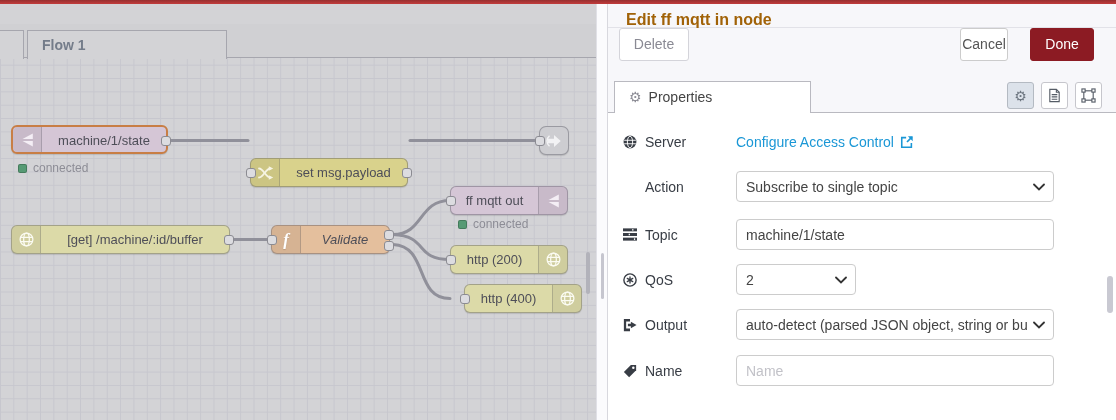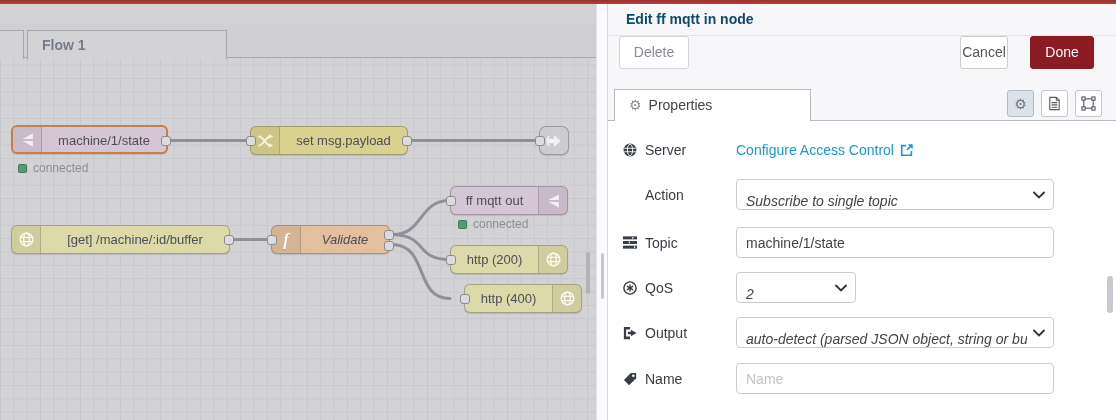--- a/index.html
+++ b/index.html
@@ -39,21 +39,21 @@
   .icon-box.right { border-left:1px solid rgba(70,70,85,.25); background:rgba(0,0,0,.06);
     border-radius:0 5px 5px 0; }
   .node.selected { border:2px solid #c87e45; }
   .port { position:absolute; width:10px; height:10px; border-radius:3px;
     background:#dcdce0; border:1px solid #8b8b92; top:9px; }
   .port.in  { left:-5px; }
   .port.out { right:-5px; }
   .port.o1 { top:4px; } .port.o2 { top:15px; }
 
   .n-mqtt   { background:#d5c6d6; }
-  .n-change { background:#d9d28c; }
+  .n-change { background:#d9d28c;margin-top:32px; }
   .n-http   { background:#dcdaa8; }
   .n-func   { background:#e4bf9d; }
   .n-link   { background:#cdcdd1; width:30px; border-radius:7px;
     display:flex; align-items:center; justify-content:center; }
 
   .status { position:absolute; display:flex; align-items:center; gap:6px;
     font-size:12px; color:#8d8d96; }
   .status .dot { width:9px; height:9px; border-radius:2px; background:#569a74;
     border:1px solid rgba(0,0,0,.2); }
 
@@ -65,22 +65,22 @@
 
   
   .separator { position:absolute; left:596px; top:4px; width:11px; height:416px;
     background:#fbfbfd; border-left:1px solid #e0e0e6; }
   .grip { position:absolute; left:4px; top:249px; width:3px; height:46px;
     background:#c6c6cf; border-radius:2px; }
 
   
   .panel { position:absolute; left:607px; top:4px; width:509px; height:416px;
     background:#fff; border-left:1px solid #d8d8de; }
-  .panel-header { height:32px; background:#f7f7fa; border-bottom:1px solid #e2e2e8;
-    font-size:14px; font-weight:bold; color:#0c4a6e; line-height:31px; padding-left:18px; }
+  .panel-header { height:24px; background:#f7f7fa; border-bottom:1px solid #e2e2e8;
+    font-size:16px; font-weight:bold; color:#a16207; line-height:31px; padding-left:18px; }
   .btn-row { height:52px; background:#f7f7fa; display:flex; align-items:flex-start;
     padding:0 22px 0 11px; }
   .btn { height:33px; border-radius:3px; font-size:14px; line-height:31px;
     text-align:center; cursor:pointer; }
   .btn-delete { width:70px; background:#fff; border:1px solid #d4d4da; color:#8a8a94; }
   .btn-cancel { width:48px; background:#fff; border:1px solid #ccc; color:#555;
     margin-left:auto; }
   .btn-done { width:64px; background:#8c1b23; border:1px solid #8c1b23; color:#fff;
     margin-left:22px; }
   .tab-row { height:33px; background:#f7f7fa; border-bottom:1px solid #b9b9c0;
@@ -97,22 +97,22 @@
   .form { padding:13px 10px 0 15px; }
   .form-row { display:flex; align-items:center; margin-bottom:14px; height:31px; }
   .form-label { width:113px; display:flex; align-items:center; gap:8px;
     font-size:14px; color:#383d45; }
   .form-label svg { flex:none; }
   .f-input { width:318px; height:31px; border:1px solid #ccc; border-radius:4px;
     font-size:14px; color:#444; padding:0 9px; font-family:"Liberation Sans",sans-serif;
     background:#fff; outline:none; }
   .f-input::placeholder { color:#c2c2c8; }
   .f-select { width:318px; height:31px; border:1px solid #ccc; border-radius:4px;
-    background:#fff; display:flex; align-items:flex-end; padding:0 26px 0 9px;
-    position:relative; font-size:14px; color:#444; cursor:pointer;font-style:italic; }
+    background:#fff; display:flex; align-items:center; padding:0 26px 0 9px;
+    position:relative; font-size:14px; color:#444; cursor:pointer; }
   .f-select .sel-text { white-space:nowrap; overflow:hidden; }
   .f-select.narrow { width:120px; }
   .chev { position:absolute; right:8px; top:11px; }
   .link { color:#1a97d6; font-size:14px; text-decoration:none; display:flex;
     align-items:center; gap:6px; cursor:pointer; }
 
   .panel-scroll-track { position:absolute; right:3px; top:116px; width:7px; height:300px; }
   .panel-scroll-thumb { position:absolute; right:0; top:156px; width:6px; height:37px;
     background:#c9c9d2; border-radius:3px; }
 </style>

